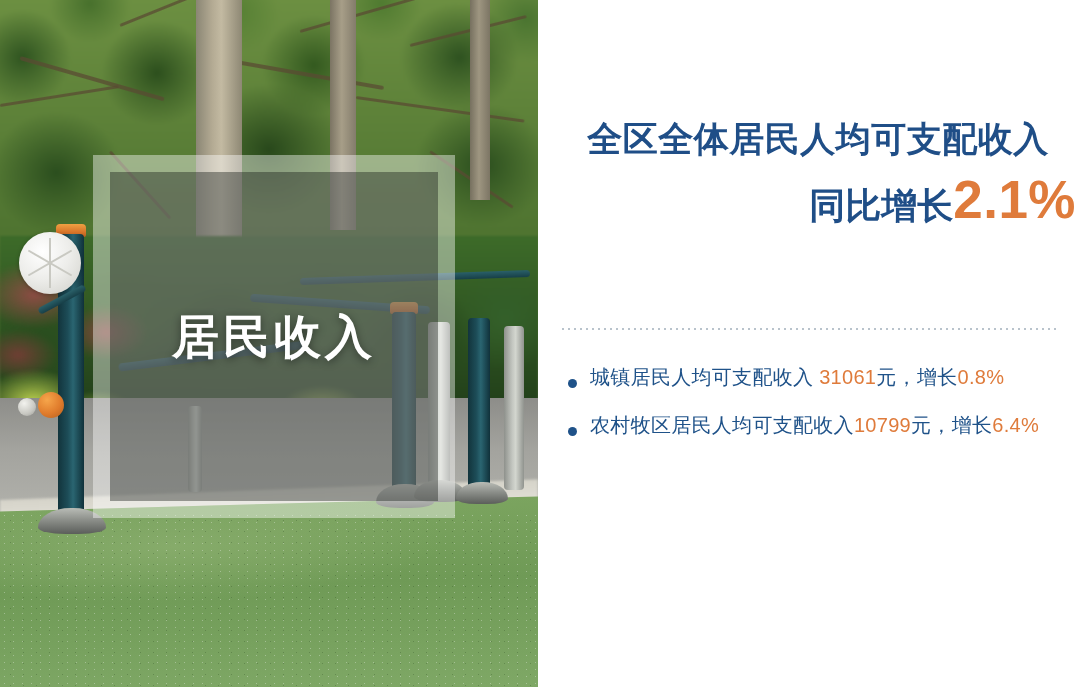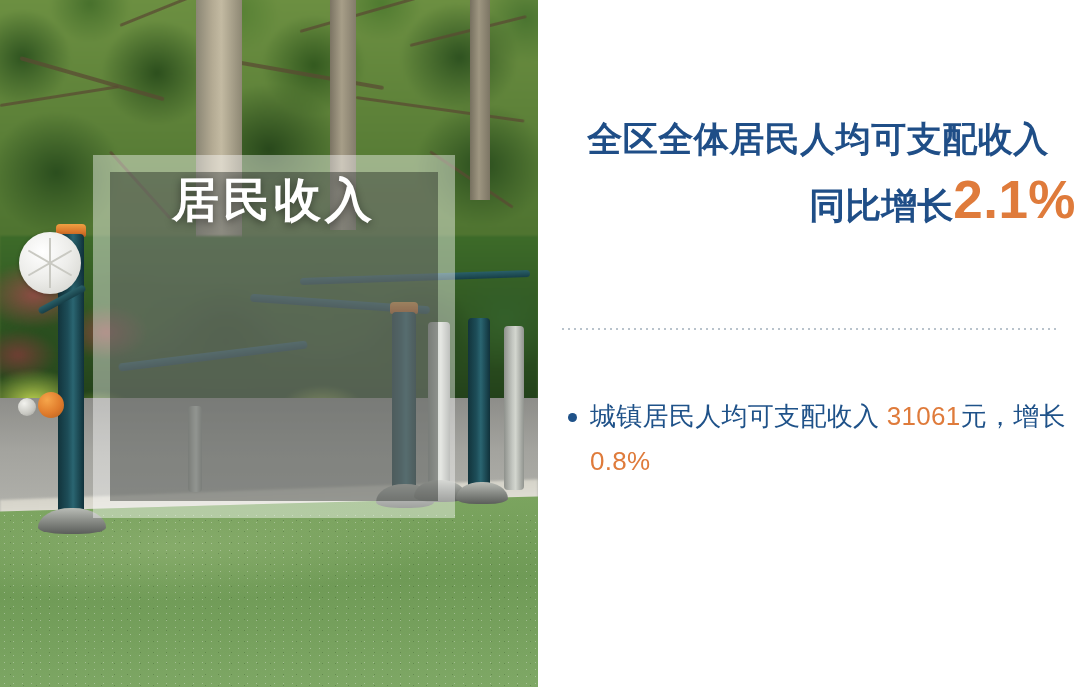--- a/index.html
+++ b/index.html
@@ -239,21 +239,21 @@
     width: 328px; height: 329px;
     background: rgba(20,26,20,.40);
   }
   .overlay-text {
     position: absolute;
     left: 110px; top: 172px;
     width: 328px; height: 329px;
     display: flex;
     flex-direction: column;
     align-items: center;
-    justify-content: space-between;
+    justify-content: center;
     gap: 12px;
   }
   .overlay-line {
     color: #ffffff;
     font-size: 47px;
     font-weight: 700;
     letter-spacing: 4px;
     line-height: 1.18;
     text-shadow: 0 2px 8px rgba(0,0,0,.45);
     white-space: nowrap;
@@ -330,25 +330,24 @@
   }
   .bullet-dot {
     position: absolute;
     left: 6px; top: 19px;
     width: 9px; height: 9px;
     border-radius: 50%;
     background: #1f5289;
   }
   .bullet-text {
     color: #1f5289;
-    font-size: 26px;
+    font-size: 20px;
     font-weight: 500;
     line-height: 1.72;
     letter-spacing: .3px;
-    margin-top: 34px;
   }
   .num {
     color: #df7b3b;
     font-weight: 500;
   }
 </style>
 </head>
 <body>
 
 <div id="slide">
@@ -428,17 +427,21 @@
 
     <div class="divider"></div>
 
     <div class="bullets">
 
       <div class="bullet-row">
         <span class="bullet-dot"></span>
         <div class="bullet-text"><span>城镇居民人均可支配收入 </span><span class="num">31061</span><span>元，增长</span><span class="num">0.8%</span></div>
       </div>
 
+      <div class="bullet-row">
+        <span class="bullet-dot"></span>
+        <div class="bullet-text"><span>农村牧区居民人均可支配收入</span><span class="num">10799</span><span>元，增长</span><span class="num">6.4%</span></div>
+      </div>
 
     </div>
   </div>
 
 </div>
 
 </body></html>

